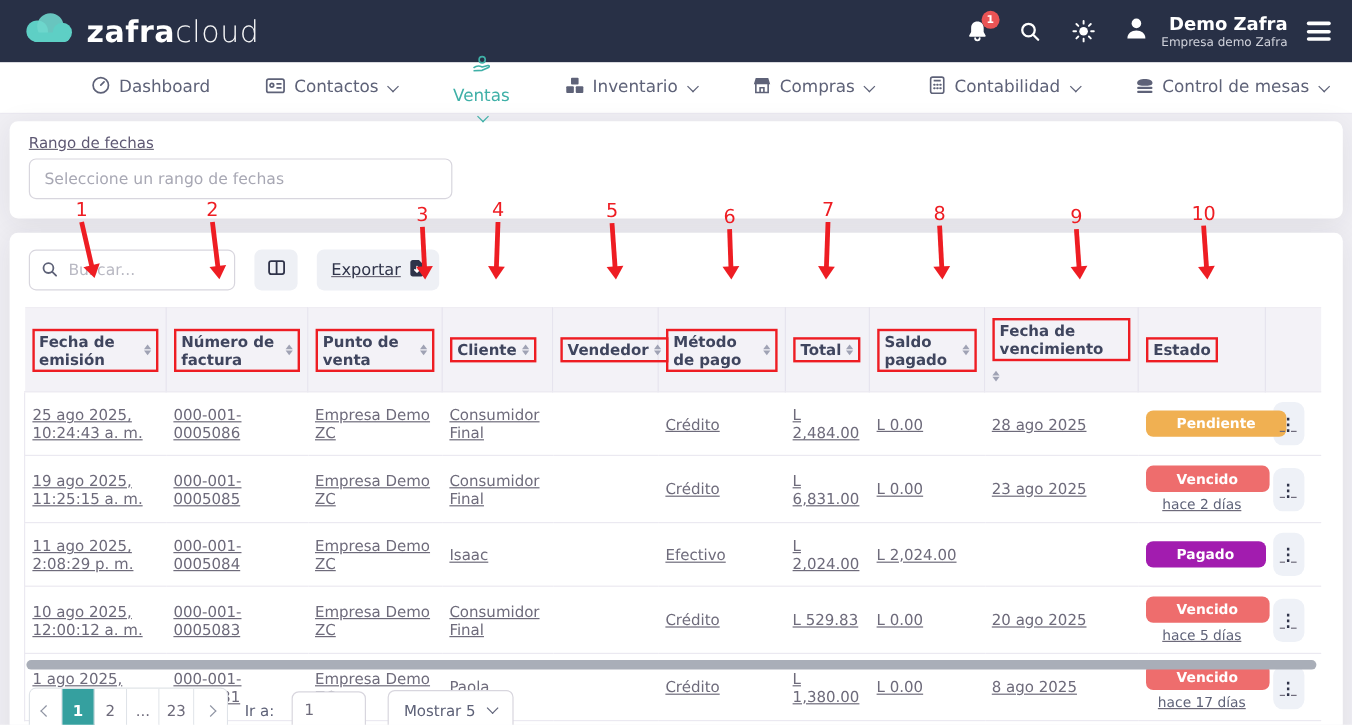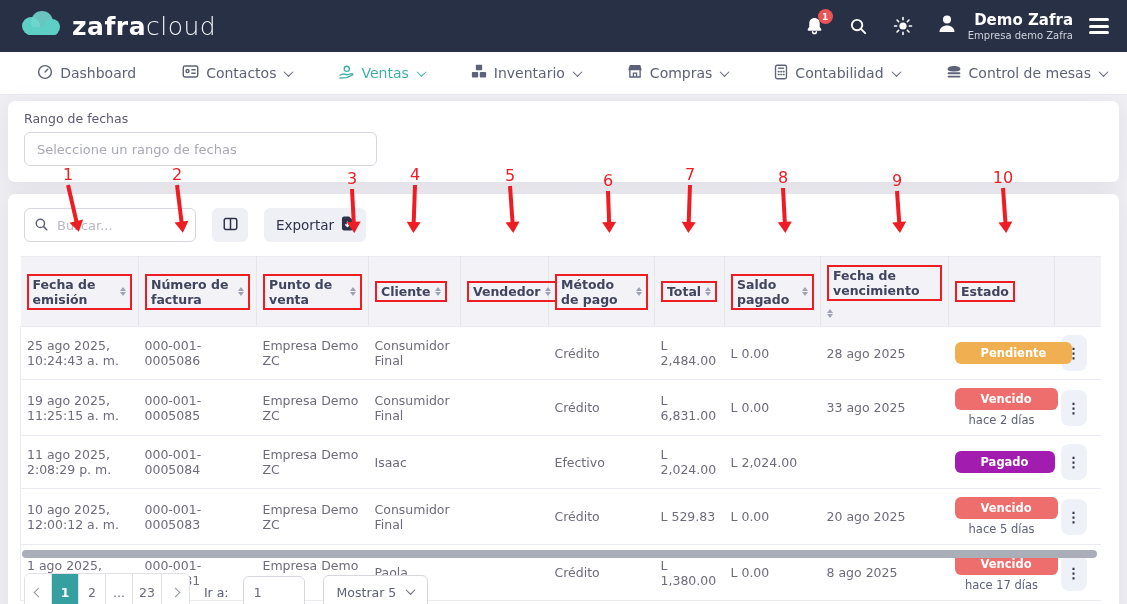--- a/index.html
+++ b/index.html
@@ -19,26 +19,26 @@
   .userbox { display:flex; align-items:center; gap:10px; color:#fff; }
   .user-names { text-align:right; display:flex; flex-direction:column; align-items:flex-end; }
   .user-name { font-size:15px; font-weight:600; }
   .user-company { font-size:10px; color:#d0d2db; margin-top:1px; }
   .burger { display:flex; flex-direction:column; gap:3.5px; cursor:pointer; margin-left:6px; }
   .burger span { width:20px; height:3px; background:#fff; border-radius:2px; }
 
   
   .nav { background:#fff; height:43px; display:flex; align-items:center; gap:46px; padding:0 20px; border-bottom:1px solid #ebe9f1;justify-content:flex-end; }
   .nav-item { display:flex; align-items:center; gap:7px; font-size:14px; color:#5e6278; cursor:pointer; white-space:nowrap; }
-  .nav-item.active { color:#3fb0a7; }
+  .nav-item.active { color:#3fb0a7;flex-direction:column; }
   .nav-item svg { flex:0 0 auto; }
   .chev { width:7px; height:7px; border-right:1.7px solid currentColor; border-bottom:1.7px solid currentColor; transform:rotate(45deg) translate(-1px,-1px); display:inline-block; margin-left:2px; }
 
   
-  .card { background:#fff; border-radius:7px; box-shadow:0 4px 24px rgba(34,41,47,.08); }
+  .card { background:#fff; border-radius:7px; box-shadow:0 4px 24px rgba(34,41,47,.08);text-decoration:underline; }
   .filter-card { margin:6px 8px 0 8px; padding:10px 16px 16px 16px; }
   .filter-label { font-size:12.5px; color:#5e5873; margin-bottom:6px; }
   .date-input { width:353px; height:34px; border:1px solid #d8d6de; border-radius:6px; font-size:13px; padding:0 12px; color:#6e6b7b; font-family:inherit; outline:none; background:#fff; }
   .date-input::placeholder { color:#a8a8b4; }
 
   
   .table-card { margin:12px 8px 0 8px; padding:14px 12px 10px 12px; position:relative; height:432px; }
   .toolbar { display:flex; align-items:flex-start; gap:16px; margin:0 4px 14px 4px; }
   .search-wrap { position:relative; }
   .search-input { width:172px; height:34px; border:1px solid #d8d6de; border-radius:6px; font-size:13px; padding:0 10px 0 32px; color:#6e6b7b; font-family:inherit; outline:none; }
@@ -365,21 +365,21 @@
       </tr>
       <tr>
         <td>19 ago 2025, 11:25:15 a. m.</td>
         <td>000-001-0005085</td>
         <td>Empresa Demo ZC</td>
         <td>Consumidor Final</td>
         <td></td>
         <td>Crédito</td>
         <td>L 6,831.00</td>
         <td>L 0.00</td>
-        <td>33 ago 2025</td>
+        <td>23 ago 2025</td>
         <td class="estado-cell"><span class="badge badge-vencido">Vencido</span><span class="badge-sub">hace 2 días</span></td>
         <td>
             <button class="kebab">⋮</button>
           </td>
       </tr>
       <tr>
         <td>11 ago 2025, 2:08:29 p. m.</td>
         <td>000-001-0005084</td>
         <td>Empresa Demo ZC</td>
         <td>Isaac</td>

